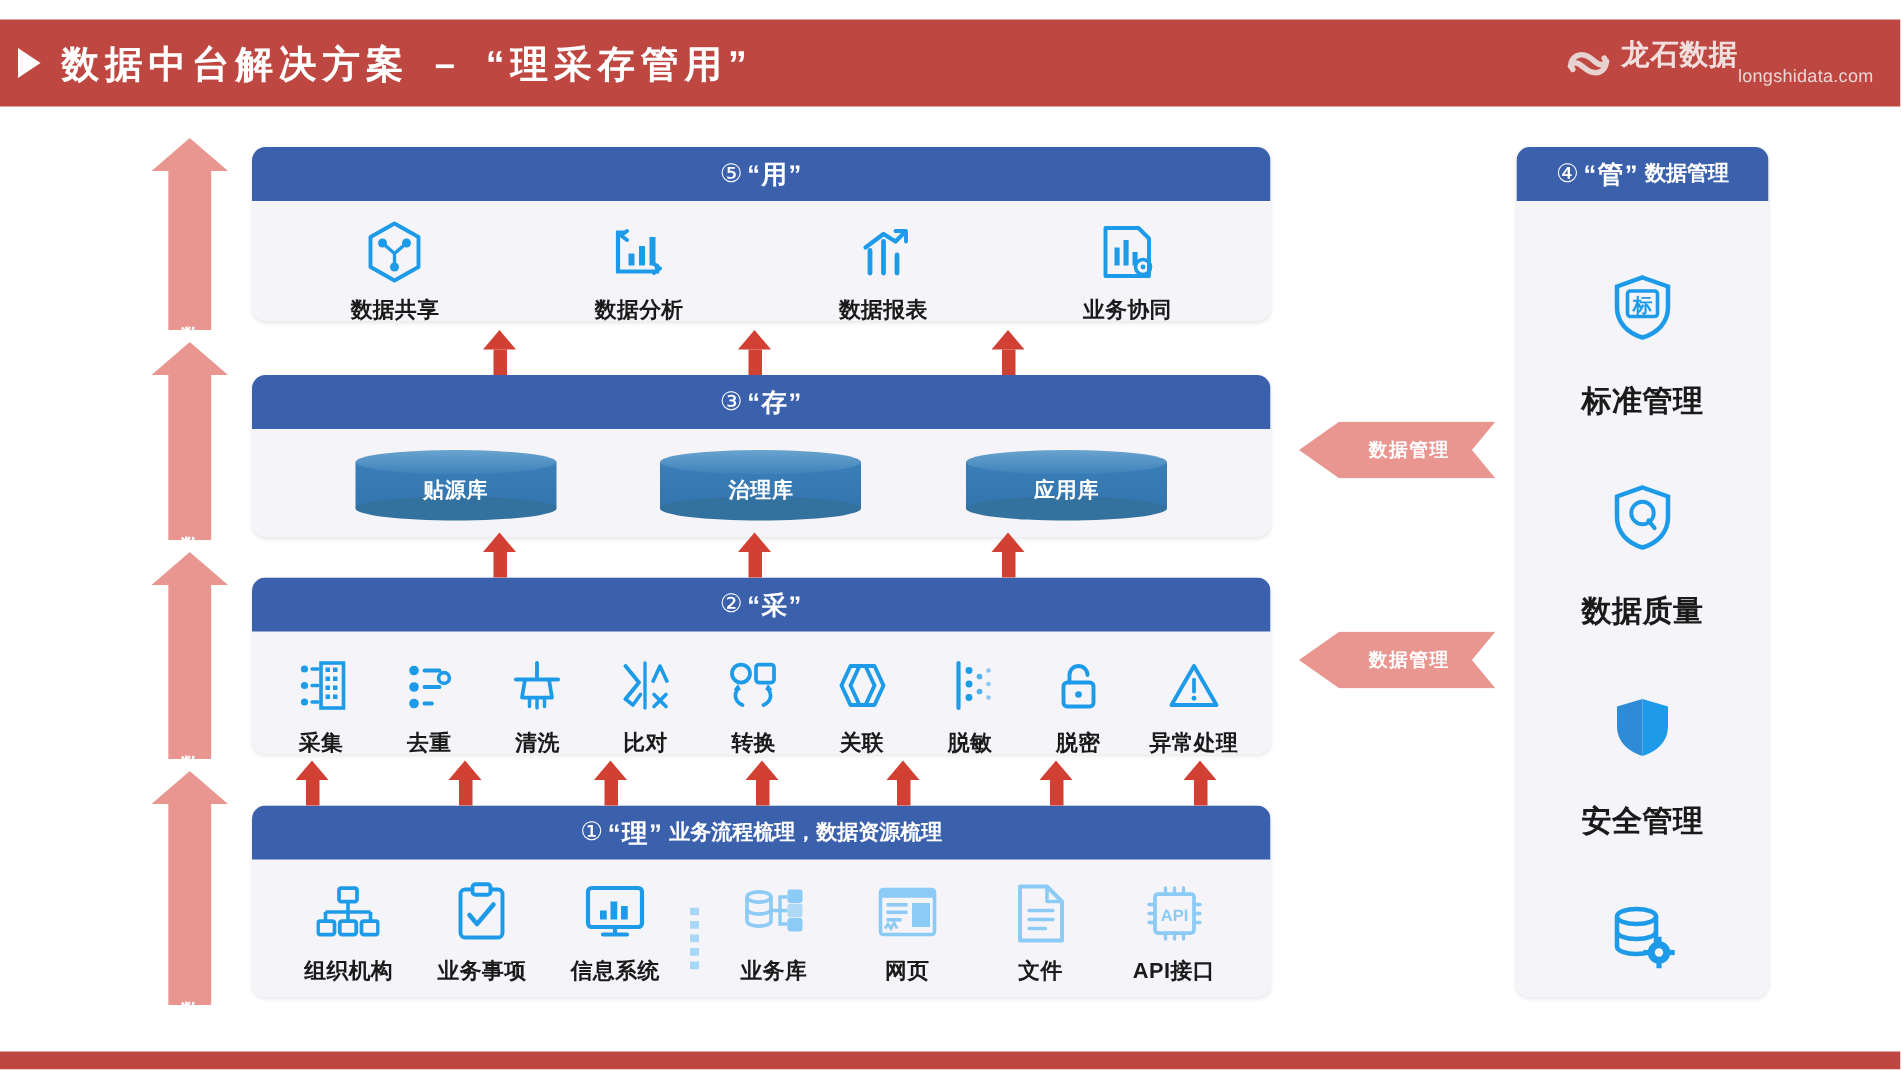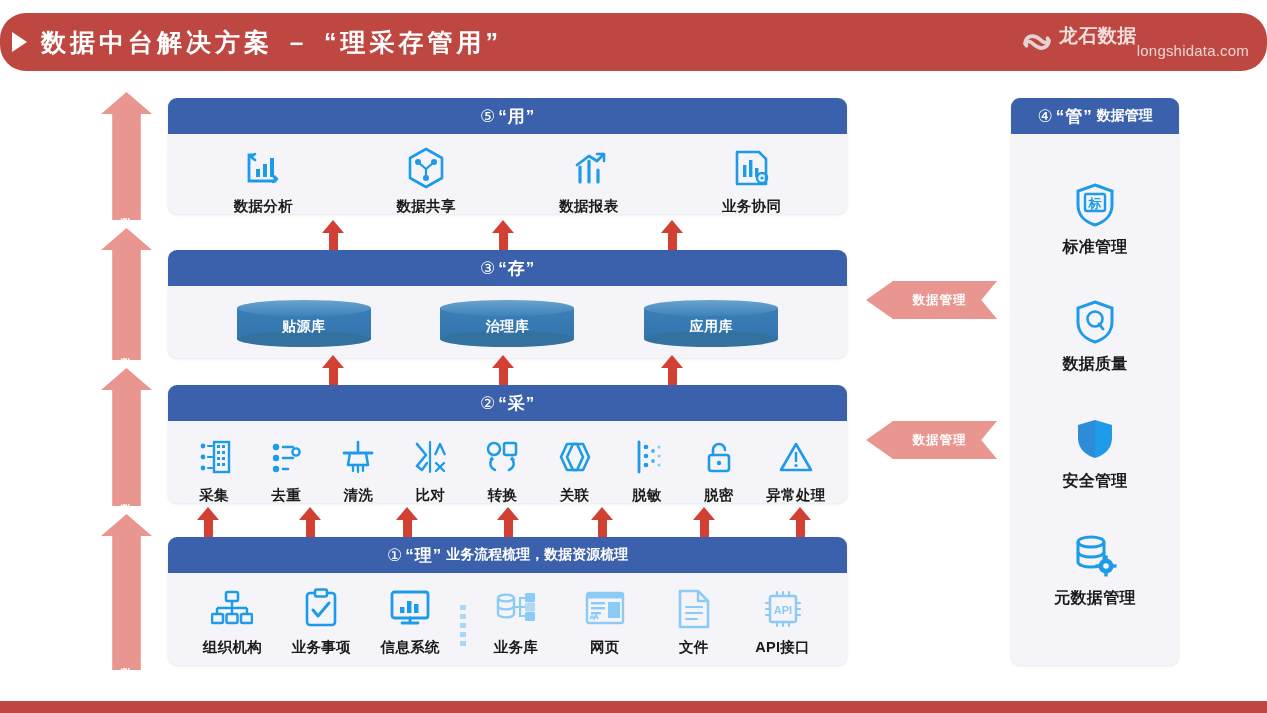--- a/index.html
+++ b/index.html
@@ -9,21 +9,21 @@
     font-family: "Liberation Sans", "DejaVu Sans", sans-serif;
     overflow: hidden;
   }
   .page { position: relative; width: 1267px; height: 713px; }
 
   
   .banner {
     position: absolute; left: 0; top: 13px;
     width: 1267px; height: 58px;
     background: #BF4741;
-    display: flex; align-items: center; border-radius: 26px;
+    display: flex; align-items: center;
   }
   .banner-tri {
     width: 0; height: 0; margin-left: 12px;
     border-left: 15px solid #ffffff;
     border-top: 10px solid transparent;
     border-bottom: 10px solid transparent;
   }
   .banner-title {
     margin-left: 14px;
     color: #ffffff;
@@ -35,21 +35,21 @@
     position: absolute; right: 18px; top: 50%;
     transform: translateY(-50%);
     display: flex; align-items: center; gap: 7px;
   }
   .logo-mark { width: 30px; height: 26px; opacity: .92; }
   .logo-txt { display: flex; line-height: 1; }
   .logo-name {
     color: #f1dedd; font-size: 19px; font-weight: bold; letter-spacing: .5px;
   }
   .logo-sub {
-    color: #ead6d5; font-size: 15px; letter-spacing: .2px; margin-top: 17px;
+    color: #ead6d5; font-size: 12px; letter-spacing: .2px; margin-top: 17px;
   }
 
   
   .footbar {
     position: absolute; left: 0; top: 701px;
     width: 1267px; height: 12px; background: #BF4741;
   }
 
   
   .vstage {
@@ -139,21 +139,21 @@
     overflow: hidden;
   }
   .rpanel .card-head { height: 36px; }
   .rlist {
     display: flex; flex-direction: column; align-items: center;
     padding-top: 48px; gap: 41px;
   }
   .ritem { display: flex; flex-direction: column; align-items: center; }
   .ritem .ic { height: 46px; display: flex; align-items: center; justify-content: center; }
   .ritem .lb {
-    margin-top: 9px; font-size: 16px; font-weight: bold; color: #1a1a1a;
+    margin-top: 26px; font-size: 20px; font-weight: bold; color: #1a1a1a;
     white-space: nowrap; letter-spacing: .3px;
   }
 
   
   .sidearrow {
     position: absolute; width: 131px; height: 38px;
     background: #E99590;
     clip-path: polygon(0% 50%, 27px 0%, 100% 0%, 88% 50%, 100% 100%, 27px 100%);
     display: flex; align-items: center; justify-content: center;
   }
@@ -208,42 +208,42 @@
   <div class="card" id="card-use" style="top:98px">
     <div class="card-head">
       <span class="num">⑤</span>
       <span class="kw">“用”</span>
     </div>
     <div class="card-body" style="height:80px">
 
 
       <div class="item">
         <div class="ic">
+          <svg width="40" height="42" viewBox="0 0 40 42">
+            <path d="M20 2 36 11v20L20 40 4 31V11z" fill="none" stroke="#1E9BE8" stroke-width="2.6" stroke-linejoin="round"></path>
+            <circle cx="12" cy="15" r="3" fill="#1E9BE8"></circle>
+              <circle cx="28" cy="15" r="3" fill="#1E9BE8"></circle>
+            <circle cx="20" cy="31" r="3" fill="#1E9BE8"></circle>
+            <path d="M12 15 20 22 28 15M20 22v8" fill="none" stroke="#1E9BE8" stroke-width="2.2"></path>
+          </svg>
+        </div>
+        <div class="lb">数据共享</div>
+      </div>
+
+      <div class="item">
+        <div class="ic">
           <svg width="40" height="40" viewBox="0 0 40 40">
             <path d="M10 7H6v26h26v-4" fill="none" stroke="#1E9BE8" stroke-width="2.8" stroke-linecap="round"></path>
             <path d="M12 6l-4 3 4 3M30 34l4-3-4-3" fill="none" stroke="#1E9BE8" stroke-width="2.6" stroke-linecap="round" stroke-linejoin="round"></path>
             <rect x="13" y="21" width="4" height="8" fill="#1E9BE8"></rect>
             <rect x="20" y="16" width="4" height="13" fill="#1E9BE8"></rect>
             <rect x="27" y="10" width="4" height="19" fill="#1E9BE8"></rect>
           </svg>
         </div>
         <div class="lb">数据分析</div>
-      </div>
-
-      <div class="item">
-        <div class="ic">
-          <svg width="40" height="42" viewBox="0 0 40 42">
-            <path d="M20 2 36 11v20L20 40 4 31V11z" fill="none" stroke="#1E9BE8" stroke-width="2.6" stroke-linejoin="round"></path>
-            <circle cx="12" cy="15" r="3" fill="#1E9BE8"></circle>
-              <circle cx="28" cy="15" r="3" fill="#1E9BE8"></circle>
-            <circle cx="20" cy="31" r="3" fill="#1E9BE8"></circle>
-            <path d="M12 15 20 22 28 15M20 22v8" fill="none" stroke="#1E9BE8" stroke-width="2.2"></path>
-          </svg>
-        </div>
-        <div class="lb">数据共享</div>
       </div>
 
       <div class="item">
         <div class="ic">
           <svg width="40" height="40" viewBox="0 0 40 40">
             <path d="M20 5 34 33H6z" fill="none" stroke="#1E9BE8" stroke-width="2.4" stroke-linejoin="round" opacity="0"></path>
             <path d="M11 34V19M20 34V13M29 34V22" fill="none" stroke="#1E9BE8" stroke-width="3.2" stroke-linecap="round"></path>
             <path d="M8 17 20 8l8 5 6-6" fill="none" stroke="#1E9BE8" stroke-width="2.8" stroke-linecap="round" stroke-linejoin="round"></path>
             <path d="M28 6h7v7" fill="none" stroke="#1E9BE8" stroke-width="2.6" stroke-linecap="round" stroke-linejoin="round"></path>
           </svg>

